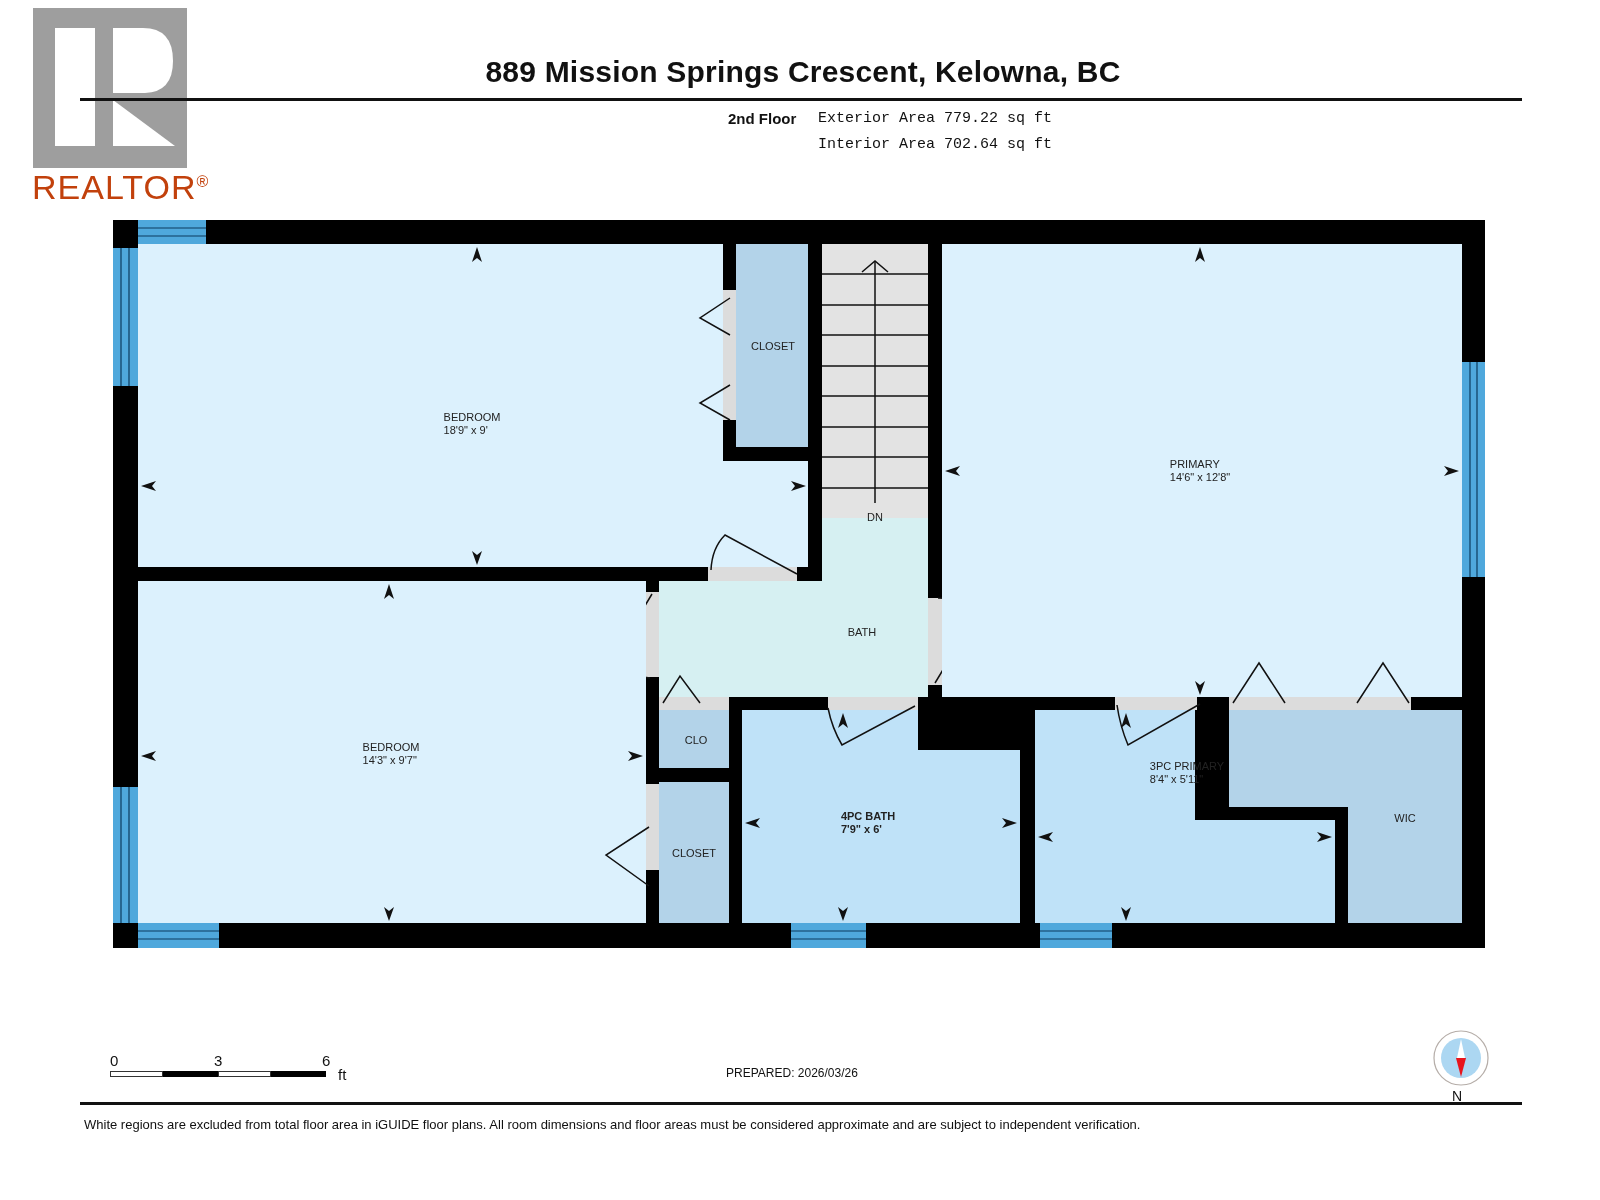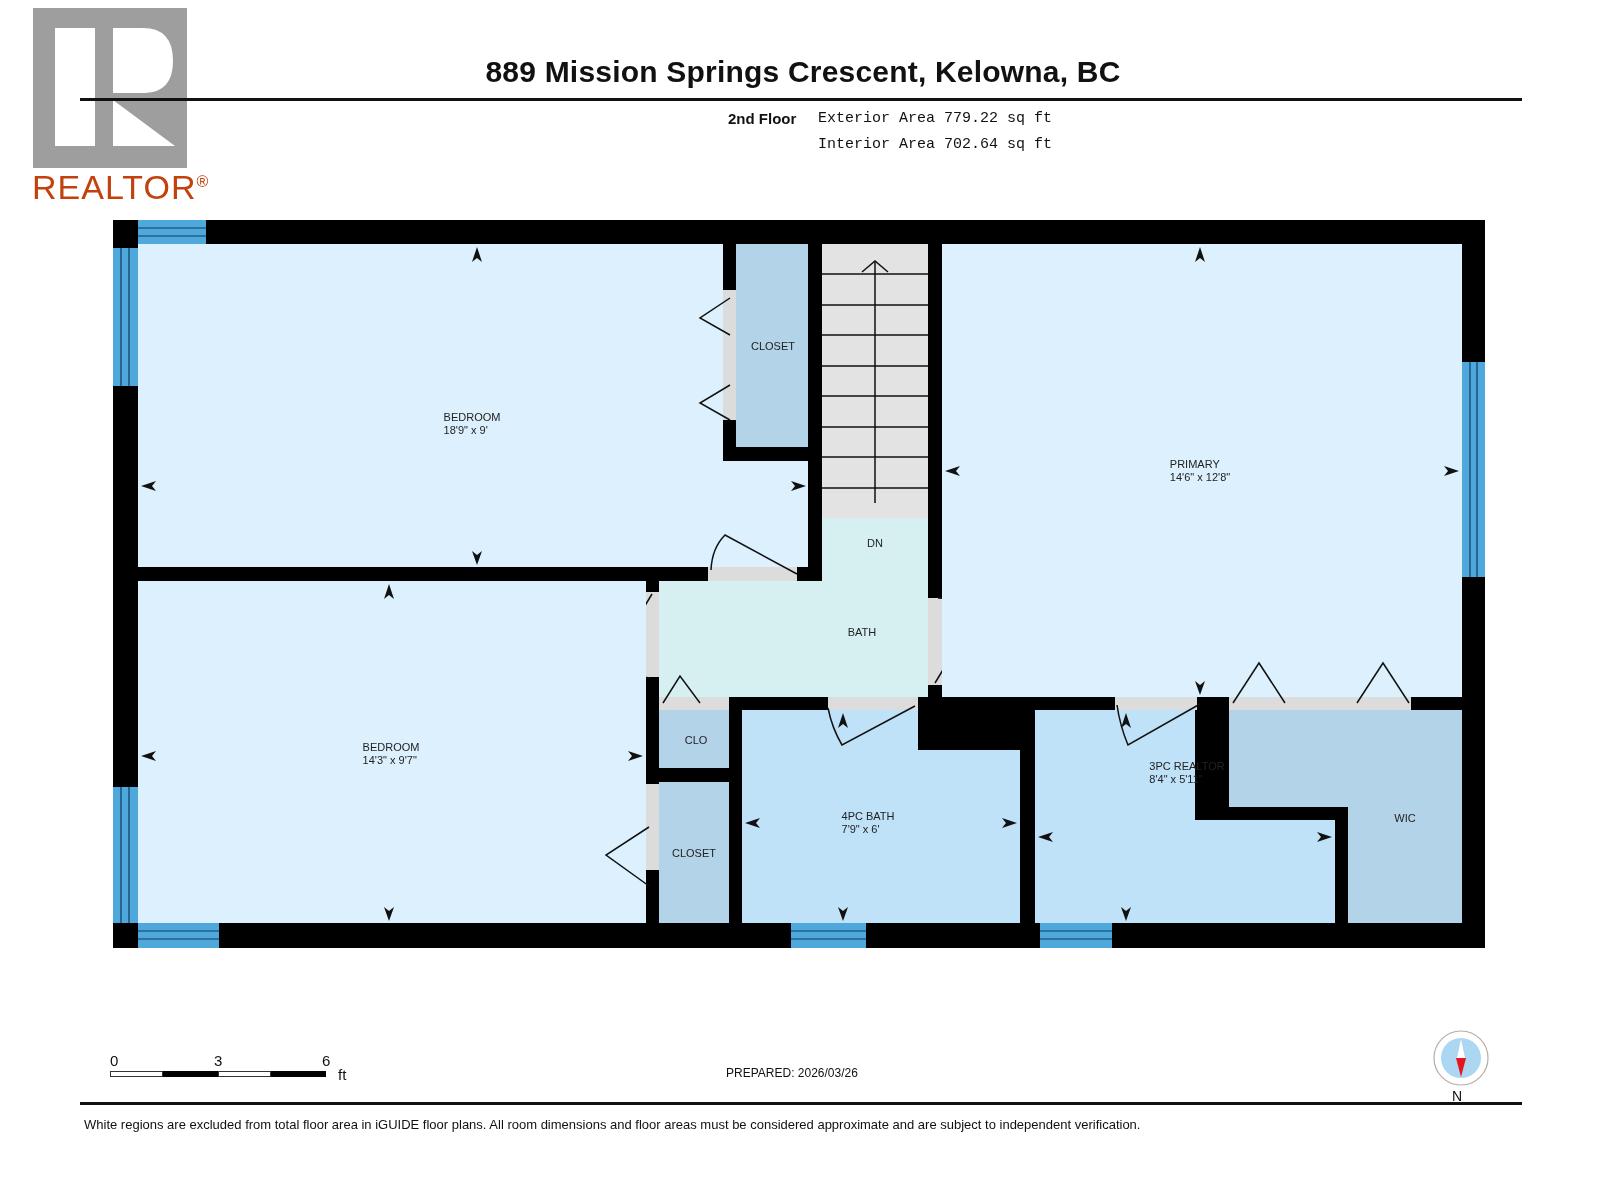--- a/index.html
+++ b/index.html
@@ -171,42 +171,42 @@
   <div>BEDROOM</div>
   <div>18'9" x 9'</div>
 </div>
 <div class="room-label" style="left:773px; top:346px;">
   <div>CLOSET</div>
 </div>
 <div class="room-label" style="left:1200px; top:471px;">
   <div>PRIMARY</div>
   <div>14'6" x 12'8"</div>
 </div>
-<div class="room-label" style="left:875px; top:543px;">
+<div class="room-label" style="left:875px; top:517px;">
   <div>DN</div>
 </div>
 <div class="room-label" style="left:862px; top:632px;">
   <div>BATH</div>
 </div>
 <div class="room-label" style="left:391px; top:754px;">
   <div>BEDROOM</div>
   <div>14'3" x 9'7"</div>
 </div>
 <div class="room-label" style="left:696px; top:740px;">
   <div>CLO</div>
 </div>
 <div class="room-label" style="left:694px; top:853px;">
   <div>CLOSET</div>
 </div>
-<div class="room-label" style="left:868px; top:823px;">
+<div class="room-label" style="left:868px; top:823px;font-weight:bold;">
   <div>4PC BATH</div>
   <div>7'9" x 6'</div>
 </div>
 <div class="room-label" style="left:1187px; top:773px;">
-  <div>3PC REALTOR</div>
+  <div>3PC PRIMARY</div>
   <div>8'4" x 5'11"</div>
 </div>
 <div class="room-label" style="left:1405px; top:818px;">
   <div>WIC</div>
 </div>
 
 <div class="abs" style="left:110px; top:1052px;">
   <span class="abs scale-num" style="left:0; top:0;">0</span>
   <span class="abs scale-num" style="left:104px; top:0;">3</span>
   <span class="abs scale-num" style="left:212px; top:0;">6</span>

